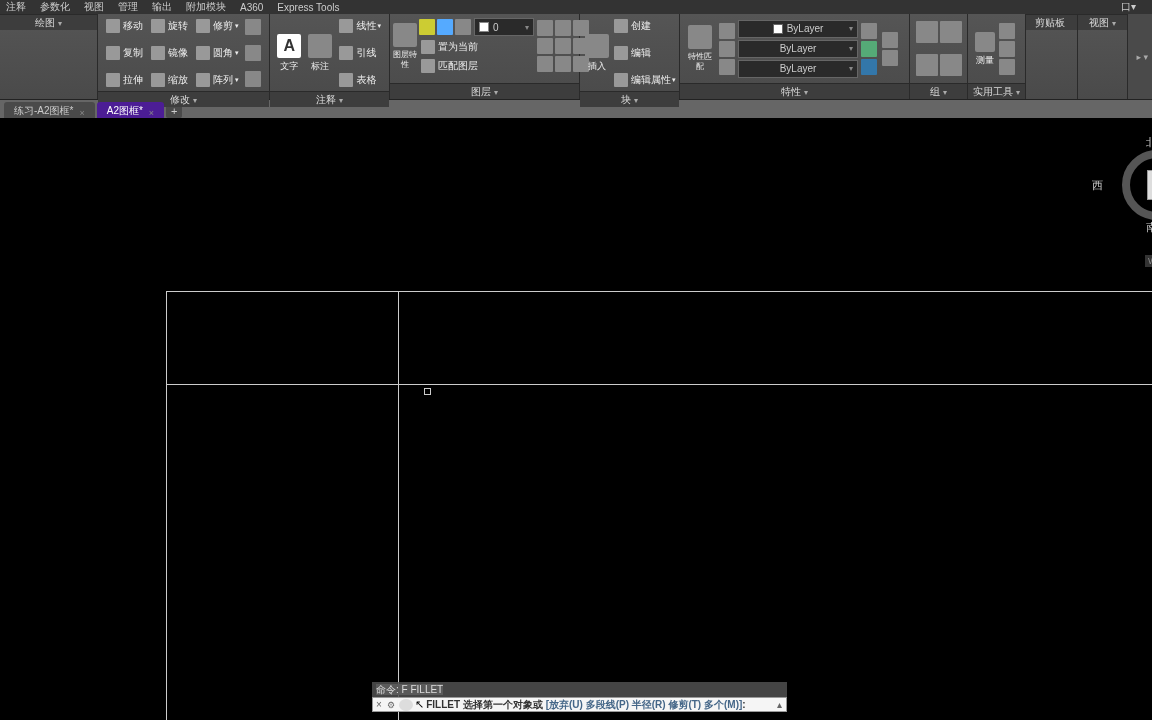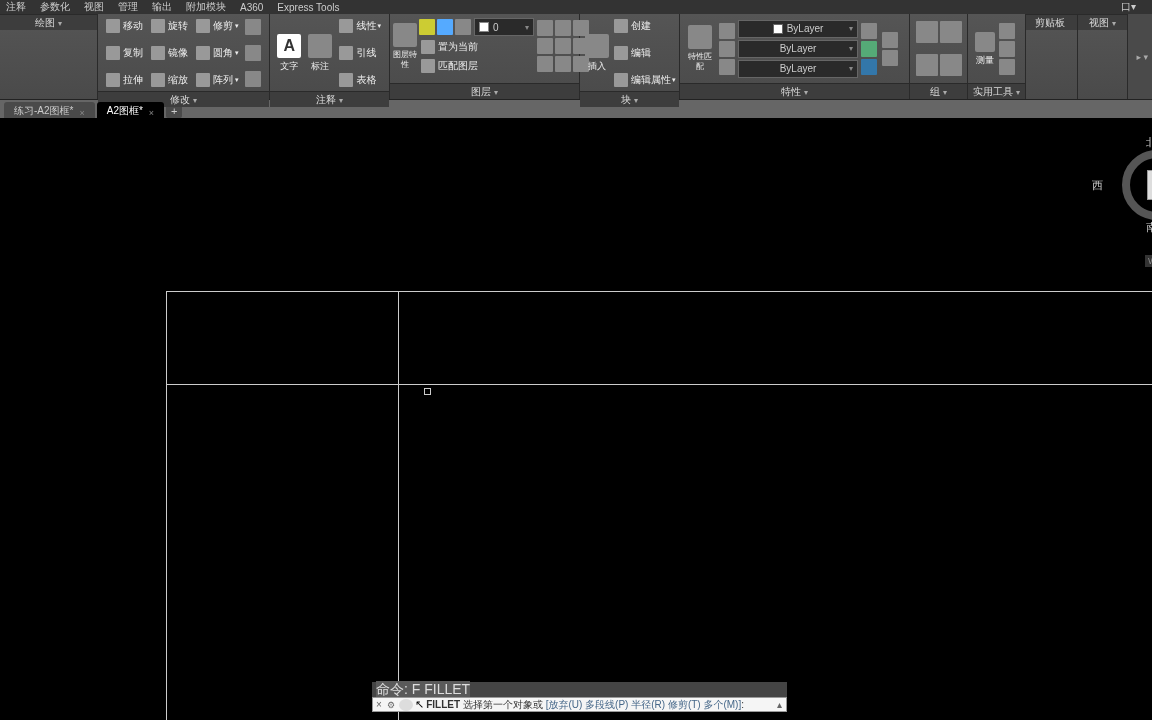--- a/index.html
+++ b/index.html
@@ -39,48 +39,48 @@
 .layer-dd { flex: 1; height: 18px; background: #2a2a2a; border: 1px solid #666; display: flex; align-items: center; padding: 0 4px; font-size: 10px; color: #ccc; margin: 1px 2px; cursor: pointer; min-width: 60px; }
 .layer-dd .swatch { width: 10px; height: 10px; background: #fff; border: 1px solid #888; margin-right: 4px; }
 .layer-dd .dd-arrow { margin-left: auto; font-size: 8px; color: #888; }
 
 .prop-dd { height: 18px; background: #2a2a2a; border: 1px solid #666; display: flex; align-items: center; padding: 0 4px; font-size: 10px; color: #ccc; margin: 1px 0; cursor: pointer; width: 120px; justify-content: center; position: relative; }
 .prop-dd .dd-arrow { position: absolute; right: 4px; font-size: 8px; color: #888; }
 
 
 .doctabs { height: 18px; background: #666; display: flex; align-items: flex-end; padding: 0 4px; }
 .doctab { height: 16px; background: #4a4a4a; color: #ccc; font-size: 10px; padding: 0 10px; display: flex; align-items: flex-end; margin-right: 2px; border-radius: 3px 3px 0 0; cursor: pointer; position: relative; }
-.doctab.active { background: #000000; color: #fff; }
+.doctab.active { background: #4c1d95; color: #fff; }
 .doctab .close { margin-left: 6px; font-size: 9px; color: #888; }
 .newtab { width: 16px; height: 14px; background: #4a4a4a; color: #ccc; display: flex; align-items: center; justify-content: center; font-size: 11px; cursor: pointer; border-radius: 2px; }
 
 
 .canvas { position: absolute; top: 118px; left: 0; right: 0; bottom: 0; background: #000; }
 .gridline-h { position: absolute; height: 1px; background: #ccc; left: 166px; right: 0; }
 .gridline-v { position: absolute; width: 1px; background: #ccc; top: 0; bottom: 0; }
 .cursor-box { position: absolute; width: 7px; height: 7px; border: 1px solid #ccc; }
 
 
 .viewcube { position: absolute; top: 130px; right: -20px; width: 80px; height: 120px; }
 .vc-n { position: absolute; top: 5px; right: 15px; font-size: 11px; color: #ccc; }
 .vc-w { position: absolute; top: 48px; left: 0; font-size: 11px; color: #ccc; }
 .vc-s { position: absolute; top: 90px; right: 15px; font-size: 11px; color: #ccc; }
 .vc-face { position: absolute; top: 40px; right: -5px; width: 30px; height: 30px; background: #ddd; border: 1px solid #999; display: flex; align-items: center; justify-content: center; font-size: 11px; color: #444; }
 .vc-ring { position: absolute; top: 20px; right: -20px; width: 70px; height: 70px; border: 8px solid #555; border-radius: 50%; }
 .wcs { position: absolute; top: 125px; right: 0; font-size: 9px; color: #888; background: #333; padding: 1px 3px; }
 
 
 .cmd-area { position: absolute; bottom: 8px; left: 372px; width: 415px; }
-.cmd-history { background: rgba(80,80,80,0.85); color: #ddd; font-size: 14px; padding: 1px 4px; line-height: 13px; font-family: Consolas, monospace; }
+.cmd-history { background: rgba(80,80,80,0.85); color: #ddd; font-size: 10px; padding: 1px 4px; line-height: 13px; font-family: Consolas, monospace; }
 .cmd-history .hl { background: #5a5a5a; }
 .cmd-line { background: #f5f5f5; height: 15px; display: flex; align-items: center; font-size: 10px; font-family: Consolas, monospace; border: 1px solid #999; }
 .cmd-line .cmd-ico { width: 14px; height: 12px; background: #ddd; margin: 0 2px; border-radius: 50%; }
 .cmd-line .cmd-x { width: 12px; text-align: center; color: #666; cursor: pointer; }
 .cmd-line .cmd-tool { width: 12px; text-align: center; color: #666; cursor: pointer; font-size: 9px; }
-.cmd-line .cmd-prompt { color: #333; padding: 0 2px; }
+.cmd-line .cmd-prompt { color: #333; padding: 0 2px; font-weight: bold; }
 .cmd-line .cmd-opt { color: #468; cursor: pointer; }
 .cmd-line .cmd-expand { margin-left: auto; padding: 0 4px; color: #666; cursor: pointer; }
 .cmd-line .cursor-icon { font-size: 11px; }
 </style>
 </head>
 <body>
 
 <div class="menubar">
   <span>注释</span>
   <span>参数化</span>

